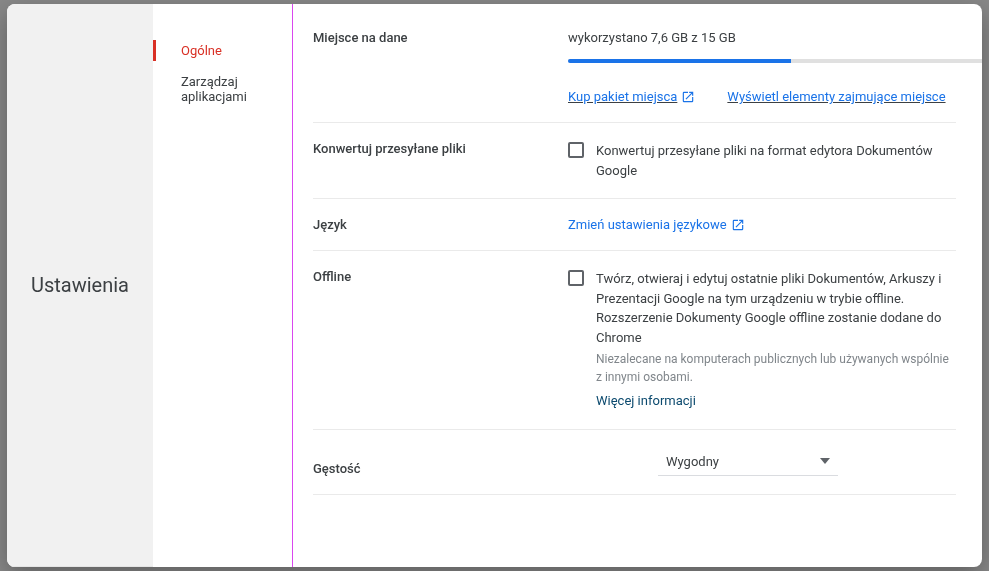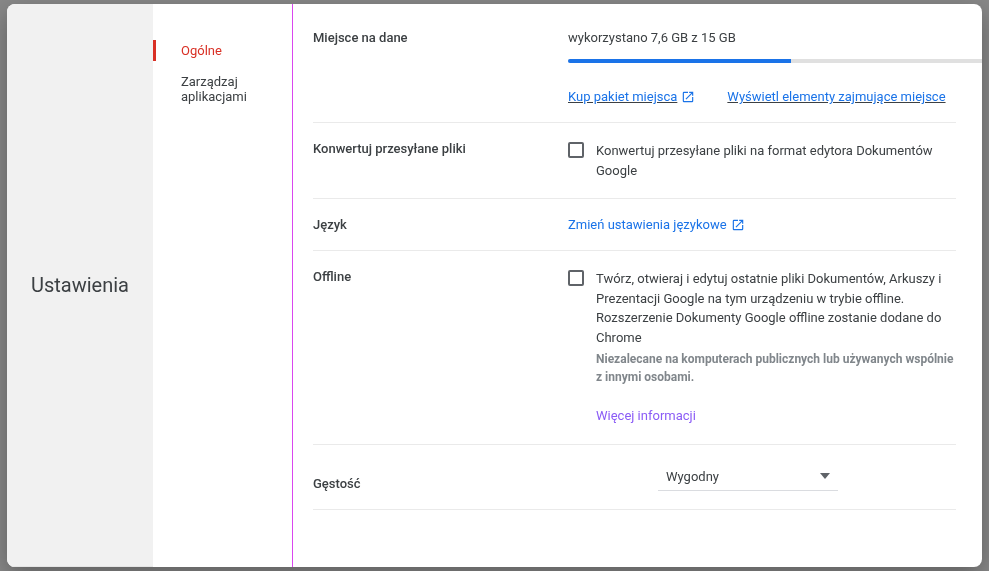--- a/index.html
+++ b/index.html
@@ -154,27 +154,26 @@
   cursor: pointer;
 }
 .check-text {
   flex: 1;
   line-height: 1.5;
 }
 .hint {
   color: #80868b;
   font-size: 12px;
   margin-top: 3px;
-  font-weight: bold;
 }
 .more-link {
-  color: #8b5cf6;
-  font-size: 13px;
-  cursor: pointer;
-  margin-top: 20px;
+  color: #0c4a6e;
+  font-size: 13px;
+  cursor: pointer;
+  margin-top: 5px;
   display: inline-block;
 }
 .density-row {
   display: flex;
   align-items: flex-end;
 }
 .density-row .section-label { width: 255px; }
 .select {
   display: flex;
   align-items: center;

